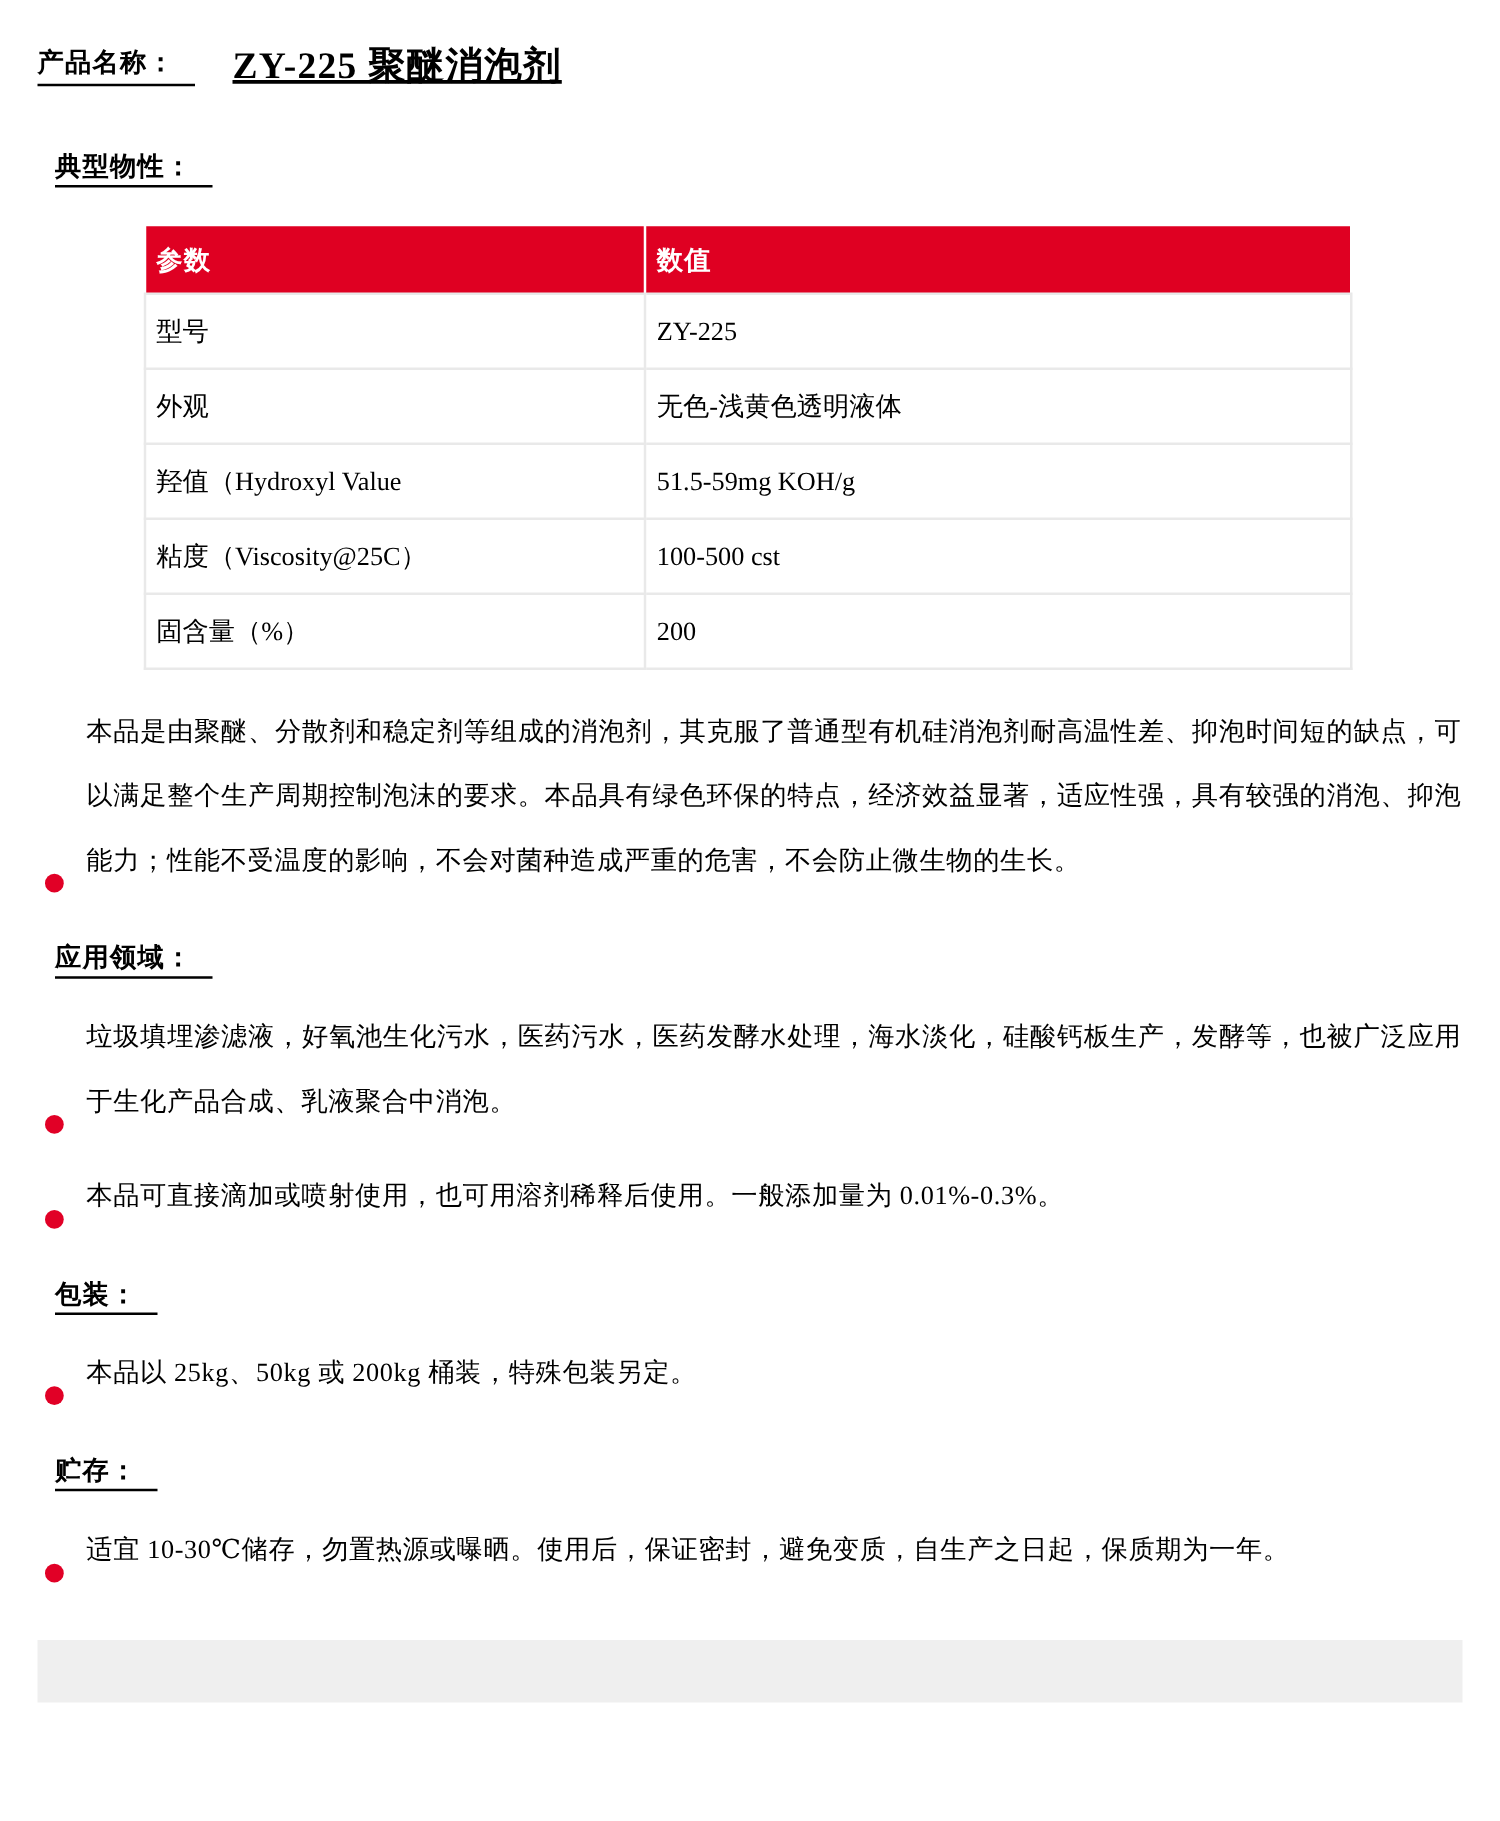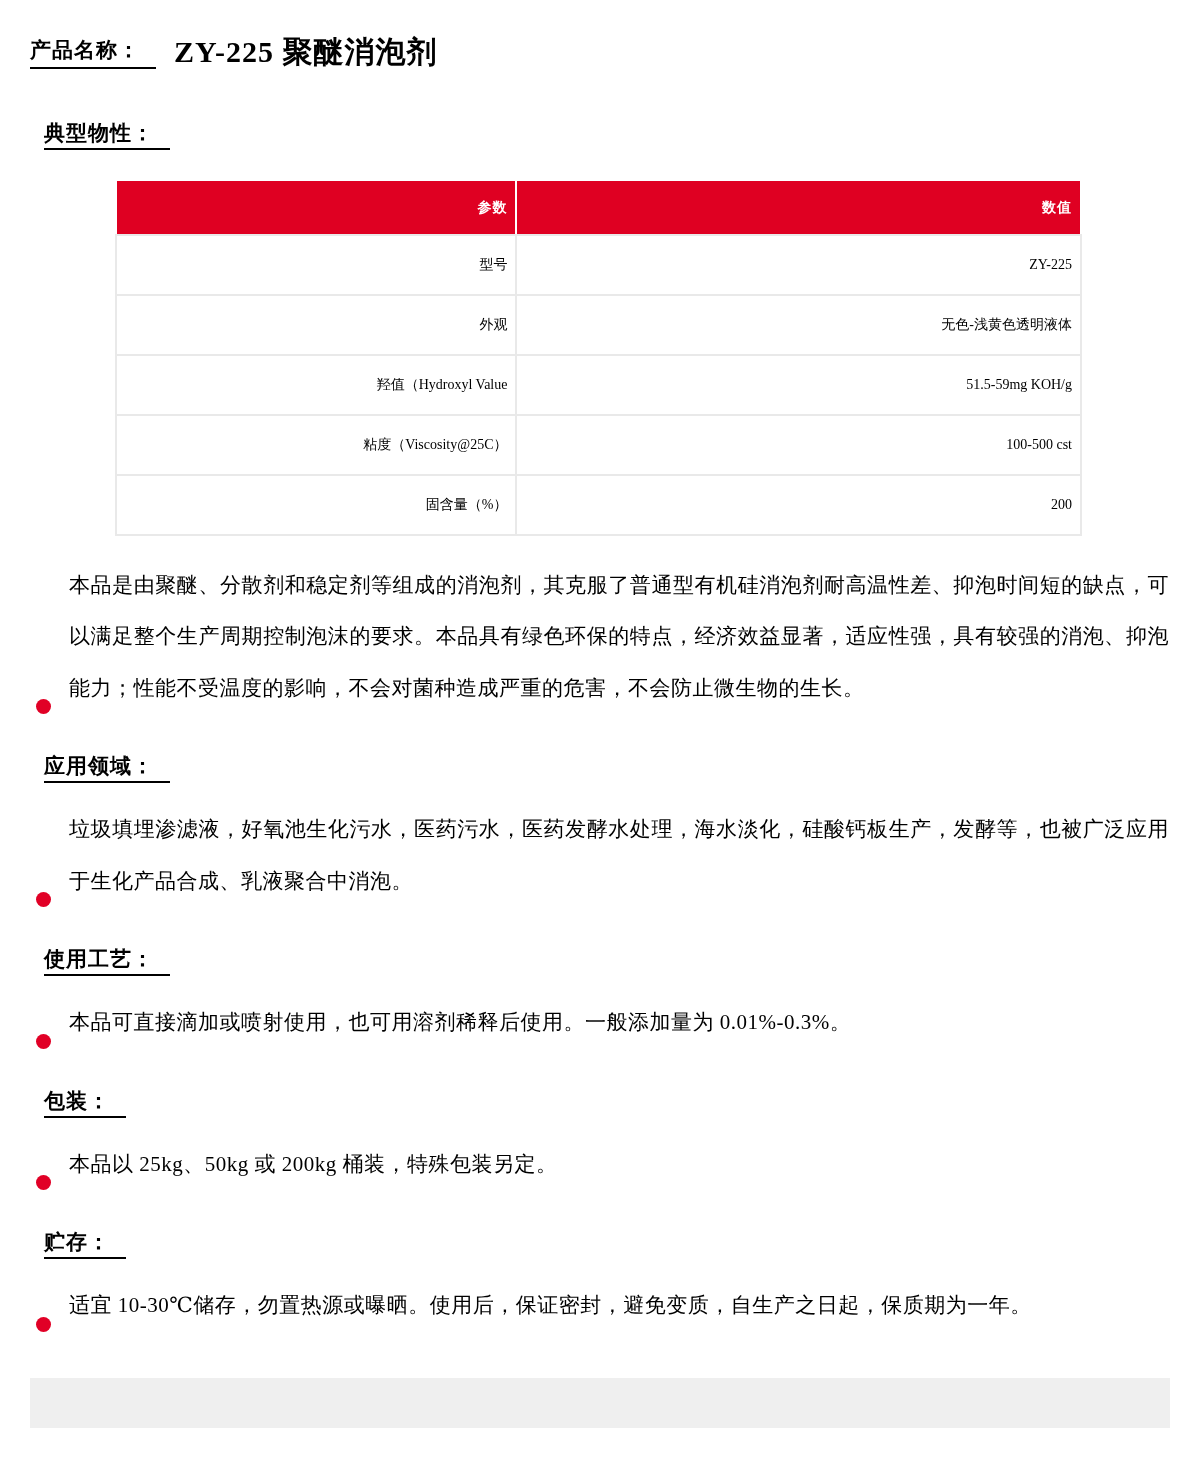--- a/index.html
+++ b/index.html
@@ -28,42 +28,43 @@
     padding-right: 16px;
   }
   .product-label {
     font-size: 21px;
     font-weight: bold;
     letter-spacing: 1px;
   }
   .product-title {
     font-size: 30px;
     font-weight: bold;
-    margin-left: 18px;
+    margin-left: 30px;
     letter-spacing: 1px;
+    text-decoration: underline;
   }
   
   .section-heading {
     font-size: 21px;
     font-weight: bold;
     margin: 38px 0 0 14px;
     letter-spacing: 1px;
   }
   
   table.props {
     border-collapse: collapse;
     table-layout: fixed;
     width: 967px;
     margin: 32px 0 0 85px;
   }
   table.props th, table.props td {
     border: 2px solid #e9e9e9;
-    text-align: right;
+    text-align: left;
     vertical-align: middle;
-    font-size: 14px;
+    font-size: 21px;
     padding: 0 8px;
     overflow: hidden;
   }
   table.props col.c-param { width: 41.5%; }
   table.props col.c-value { width: 58.5%; }
   table.props th {
     background: #df0022;
     color: #ffffff;
     font-weight: bold;
     height: 53px;
@@ -158,21 +159,20 @@
   <div id="sections">
       <div class="bullet-item">
         <span class="dot"></span>
         <div class="bullet-text">本品是由聚醚、分散剂和稳定剂等组成的消泡剂，其克服了普通型有机硅消泡剂耐高温性差、抑泡时间短的缺点，可以满足整个生产周期控制泡沫的要求。本品具有绿色环保的特点，经济效益显著，适应性强，具有较强的消泡、抑泡能力；性能不受温度的影响，不会对菌种造成严重的危害，不会防止微生物的生长。</div>
       </div>
       <div class="section-heading"><span class="u">应用领域：</span></div>
       <div class="bullet-item">
         <span class="dot"></span>
         <div class="bullet-text">垃圾填埋渗滤液，好氧池生化污水，医药污水，医药发酵水处理，海水淡化，硅酸钙板生产，发酵等，也被广泛应用于生化产品合成、乳液聚合中消泡。</div>
       </div>
-      <div class="section-heading"><span class="u">使用工艺：</span></div>
       <div class="bullet-item">
         <span class="dot"></span>
         <div class="bullet-text">本品可直接滴加或喷射使用，也可用溶剂稀释后使用。一般添加量为 0.01%-0.3%。</div>
       </div>
       <div class="section-heading"><span class="u">包装：</span></div>
       <div class="bullet-item">
         <span class="dot"></span>
         <div class="bullet-text">本品以 25kg、50kg 或 200kg 桶装，特殊包装另定。</div>
       </div>
       <div class="section-heading"><span class="u">贮存：</span></div>

